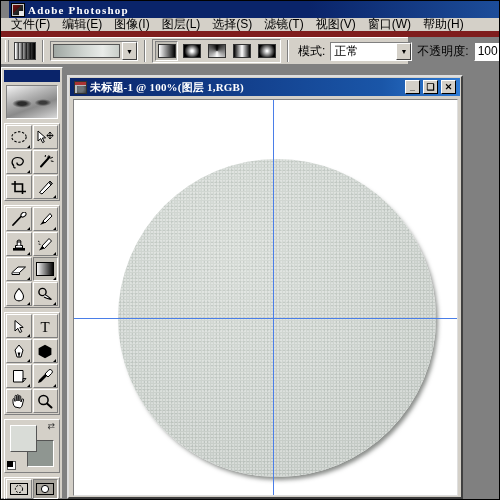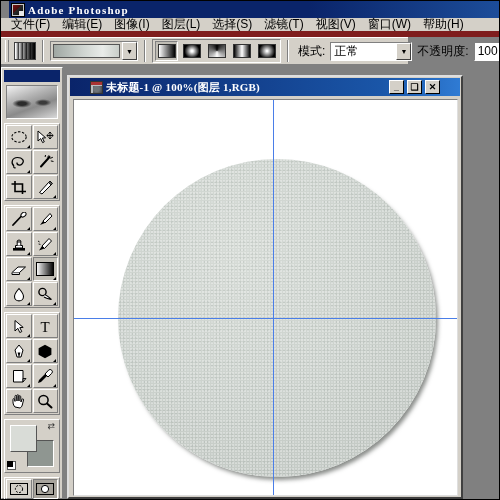--- a/index.html
+++ b/index.html
@@ -215,21 +215,21 @@
 
   
   #docwin {
     position: absolute; left: 66px; top: 74px; width: 396px; bottom: 0;
     background: #d4d0c8;
     border: 2px solid; border-color: #dfdfdf #404040 #404040 #dfdfdf;
   }
   #doc-titlebar {
     height: 18px; margin: 1px;
     background: linear-gradient(to right, #0a246a 0%, #1a56a8 80%, #2f7bd4 100%);
-    display: flex; align-items: center; padding: 0 20px; gap: 3px;
+    display: flex; align-items: center; padding: 0 4px; gap: 3px;
   }
   #doc-icon {
     width: 13px; height: 13px; flex: 0 0 13px;
     background:#b8bcc0; border:1px solid #333; position:relative; overflow:hidden;
   }
   #doc-icon::before {
     content:""; position:absolute; left:2px; top:4px; width:9px; height:7px;
     background: radial-gradient(circle at 40% 40%, #6f7478 40%, #3b3f42 100%);
   }
   #doc-icon::after {

